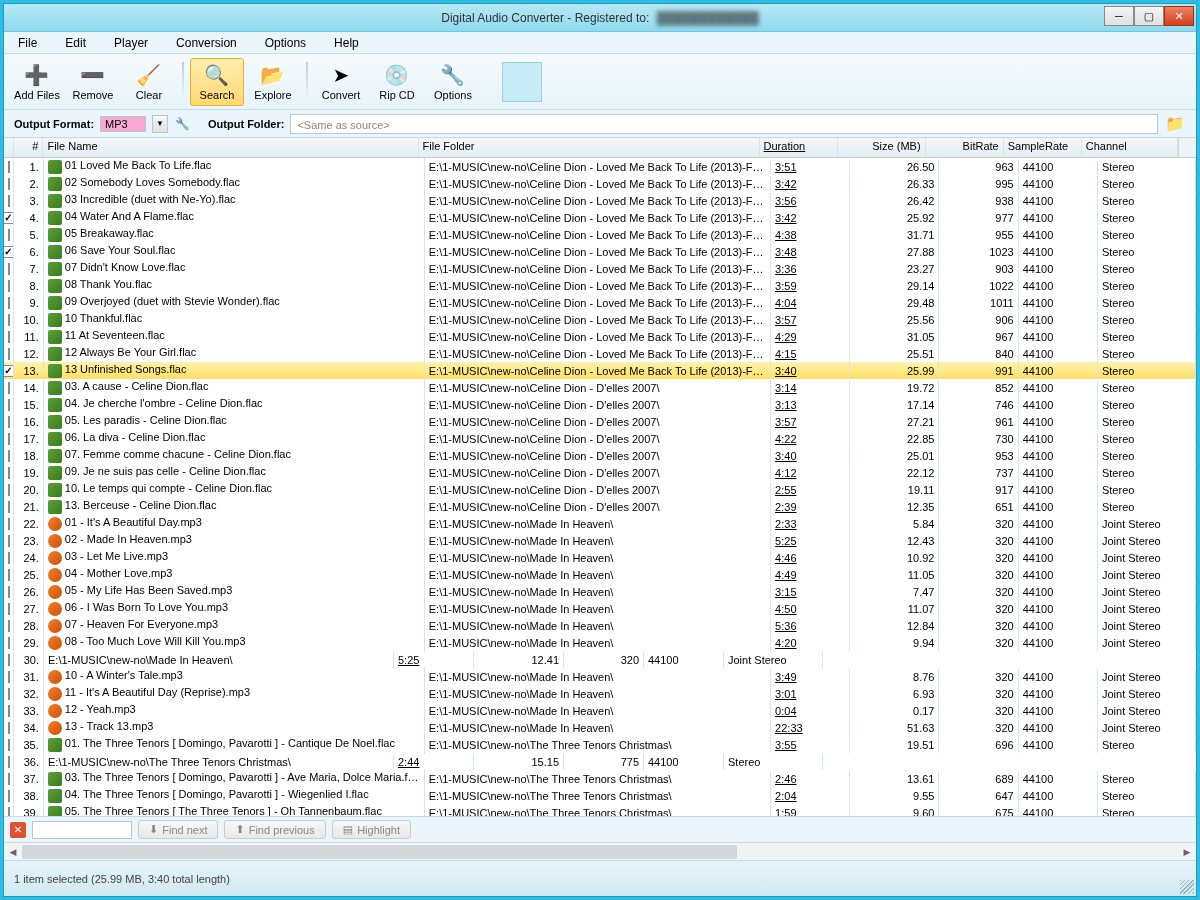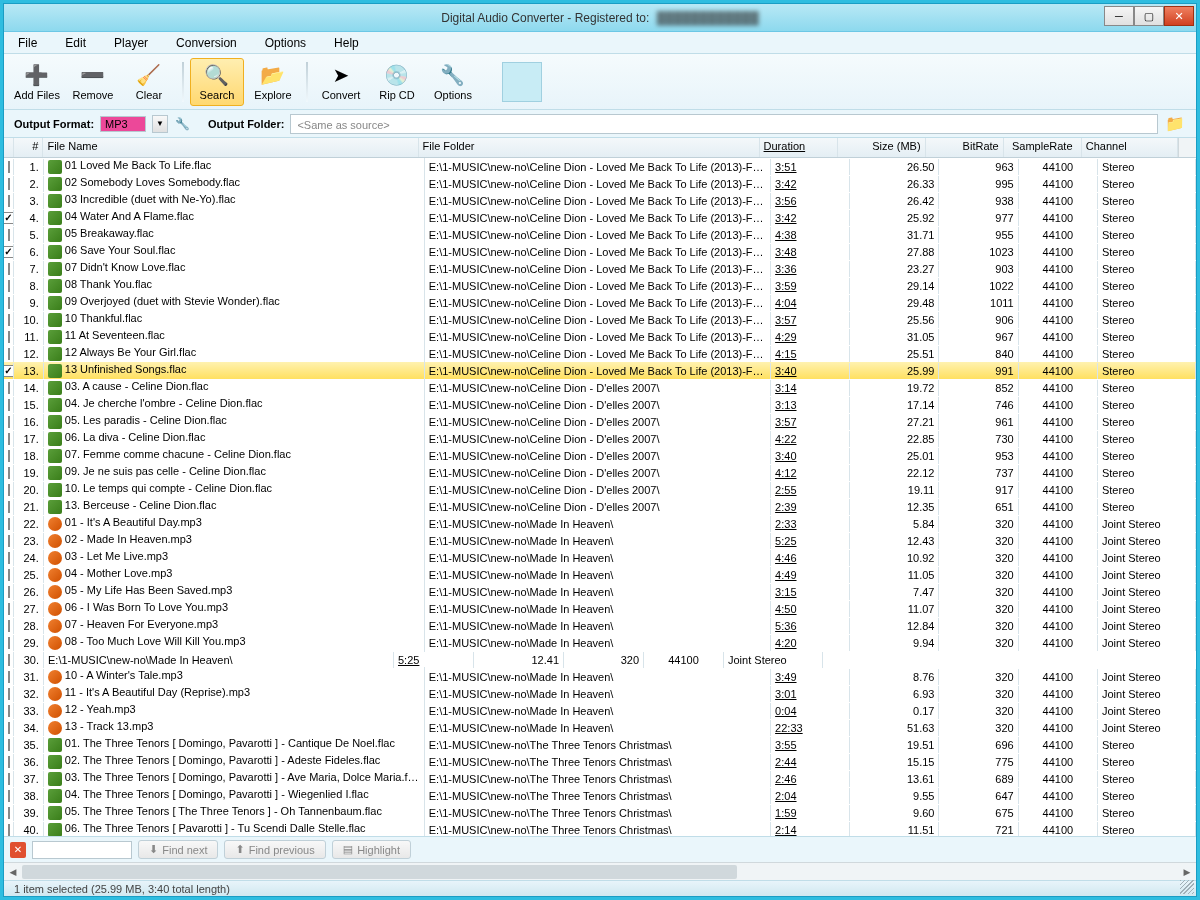--- a/index.html
+++ b/index.html
@@ -37,57 +37,57 @@
 .menubar { height: 22px; background: #eaf6fb; border-bottom:1px solid #c0dde8; display:flex; align-items:center; padding:0 6px; gap:12px;}
 .menubar .mitem { padding: 2px 8px; cursor:pointer; }
 .toolbar { height: 56px; background: linear-gradient(#f5fbfd,#e8f4fa); border-bottom:1px solid #c0dde8; display:flex; align-items:center; padding:2px 6px; gap:2px;}
 .tbtn { width:54px; height:48px; border:1px solid transparent; border-radius:3px; display:flex; flex-direction:column; align-items:center; justify-content:center; gap:2px; cursor:pointer; font-size:11px;}
 .tbtn.active { border-color:#f0b020; background: linear-gradient(#ffeeb0,#ffd870);}
 .tbtn .ticon { width:24px; height:24px; display:flex; align-items:center; justify-content:center; font-size:20px;}
 .toolsep { width:2px; height:40px; background: linear-gradient(#c0d0d8,#f0f8fc); margin:0 4px;}
 .toolspacer { width:40px; height:40px; background:#c8ecf5; border:1px solid #a0d0e0; margin-left:20px;}
 .optbar { height:28px; background:#eaf6fb; border-bottom:1px solid #c0dde8; display:flex; align-items:center; padding:0 10px; gap:6px;}
 .optbar label { font-weight:bold; font-size:11px;}
-.fmtbox { border:1px solid #b8c8d0; background:#ec4899; padding:1px 4px; width:46px; font-size:11px; display:inline-block;}
+.fmtbox { border:1px solid #b8c8d0; background:#f9a8d4; padding:1px 4px; width:46px; font-size:11px; display:inline-block;}
 .dropbtn { border:1px solid #b8c8d0; background:linear-gradient(#f8f8f8,#e0e0e0); width:16px; height:18px; font-size:8px; display:flex;align-items:center;justify-content:center;cursor:pointer;}
 .wrench { width:18px;height:18px;display:flex;align-items:center;justify-content:center;cursor:pointer;}
 .folderbox { flex:1; border:1px solid #b8c8d0; background:#fff; padding:4px 6px; color:#888; font-size:11px; height:20px;}
 .foldbtn { width:22px;height:20px;display:flex;align-items:center;justify-content:center;cursor:pointer;font-size:16px;}
 .gridwrap { flex:1; overflow:hidden; display:flex; flex-direction:column; background:#fff;}
 .ghead { height:20px; background:linear-gradient(#f4f8fa,#e4eef4); border-bottom:1px solid #c0d0d8; display:flex; font-size:11px; position:relative;}
 .ghead .gcol, .grow .gcell { padding:2px 4px; border-right:1px solid #d8e4ea; white-space:nowrap; overflow:hidden; text-overflow:ellipsis;}
 .ghead .gcol { font-weight:normal; cursor:pointer;}
 .col-chk{width:10px;}
 .col-num{width:30px;text-align:right;}
 .col-name{width:385px;}
 .col-folder{width:350px;}
 .col-dur{width:80px;text-decoration:underline;}
 .col-size{width:90px;text-align:right;}
 .col-br{width:80px;text-align:right;}
-.col-sr{width:80px;text-align:center;}
+.col-sr{width:80px;text-align:left;}
 .col-ch{width:99px;}
 .gbody { flex:1; overflow-y:scroll; overflow-x:hidden;}
 .grow { height:17px; display:flex; font-size:11px; align-items:center;}
 .grow:nth-child(even){}
 .grow.sel { background: linear-gradient(#fff2b0,#ffe060);}
 .grow .gcell.col-chk { display:flex; align-items:center; justify-content:center;}
 .chk { width:12px; height:12px; border:1px solid #888; background:#fff; display:inline-flex;align-items:center;justify-content:center;font-size:10px;line-height:1;cursor:pointer;}
 .chk.on::after{content:"✓";color:#000;font-weight:bold;}
 .ficon { width:14px;height:14px;display:inline-block;margin-right:3px;vertical-align:middle;border-radius:2px;}
 .ficon.flac{background:linear-gradient(135deg,#5a9e3a,#3a7e1a);}
 .ficon.mp3{background:linear-gradient(135deg,#f08030,#d05000);border-radius:50%;}
 .findbar { height:26px; background:#eaf6fb; border-top:1px solid #c0dde8; display:flex; align-items:center; padding:0 6px; gap:6px;}
 .findbar .xbtn{width:16px;height:16px;background:#e05030;color:#fff;border-radius:2px;display:flex;align-items:center;justify-content:center;font-size:10px;cursor:pointer;}
 .findbar input{width:100px;border:1px solid #b8c8d0;padding:2px 4px;font-size:11px;}
 .findbar button{border:1px solid #c0d0d8;background:linear-gradient(#f8f8f8,#e8e8e8);padding:2px 10px;font-size:11px;color:#888;border-radius:3px;cursor:pointer;display:flex;align-items:center;gap:4px;}
 .hscroll { height:18px; background:#f0f4f6; border-top:1px solid #d0d8dc; position:relative;}
 .hscroll .thumb{position:absolute;left:18px;top:2px;width:60%;height:14px;background:#d0d8dc;border-radius:2px;}
 .hscroll .arr{position:absolute;top:0;width:18px;height:18px;display:flex;align-items:center;justify-content:center;font-size:9px;color:#666;}
 .hscroll .arr.l{left:0;} .hscroll .arr.r{right:0;}
-.status { height:16px; background:linear-gradient(#e8f4fa,#d0e8f0); border-top:1px solid #c0dde8; display:flex;align-items:center;padding:0 10px;font-size:11px;color:#444; position:relative;}
+.status { height:36px; background:linear-gradient(#e8f4fa,#d0e8f0); border-top:1px solid #c0dde8; display:flex;align-items:center;padding:0 10px;font-size:11px;color:#444; position:relative;}
 .status .grip{position:absolute;right:2px;bottom:2px;width:14px;height:14px;background:repeating-linear-gradient(135deg,#a0b0b8 0 1px,transparent 1px 3px);}
 .vscrollspace{width:18px;background:#f0f4f6;border-left:1px solid #d0d8dc;}
 .ghead .vscrollspace{height:100%;}
 </style>
 </head>
 <body>
 
 <div class="window">
   <div class="titlebar">
     <span class="title"><span>Digital Audio Converter - Registered to:</span> <span class="reg">████████████</span></span>
@@ -621,21 +621,20 @@
           <div class="gcell col-size">19.51</div>
           <div class="gcell col-br">696</div>
           <div class="gcell col-sr">44100</div>
           <div class="gcell col-ch">Stereo</div>
         </div>
         <div class="grow">
           <div class="gcell col-chk">
             <span class="chk"></span>
           </div>
           <div class="gcell col-num">36.</div>
-          <div class="gcell col-name"><span class="ficon flac"></span>02. The Three Tenors  [ Domingo, Pavarotti ] - Adeste Fideles.flac</div>
           <div class="gcell col-folder">E:\1-MUSIC\new-no\The Three Tenors Christmas\</div>
           <div class="gcell col-dur">2:44</div>
           <div class="gcell col-size">15.15</div>
           <div class="gcell col-br">775</div>
           <div class="gcell col-sr">44100</div>
           <div class="gcell col-ch">Stereo</div>
         </div>
         <div class="grow">
           <div class="gcell col-chk">
             <span class="chk"></span>

